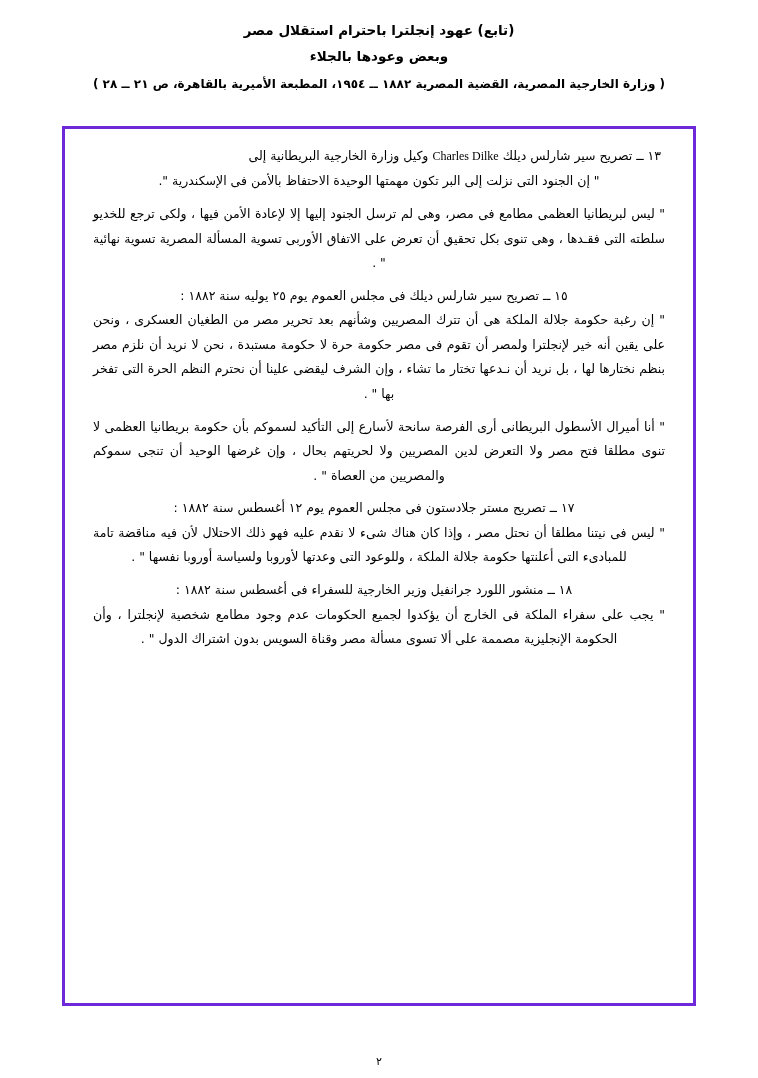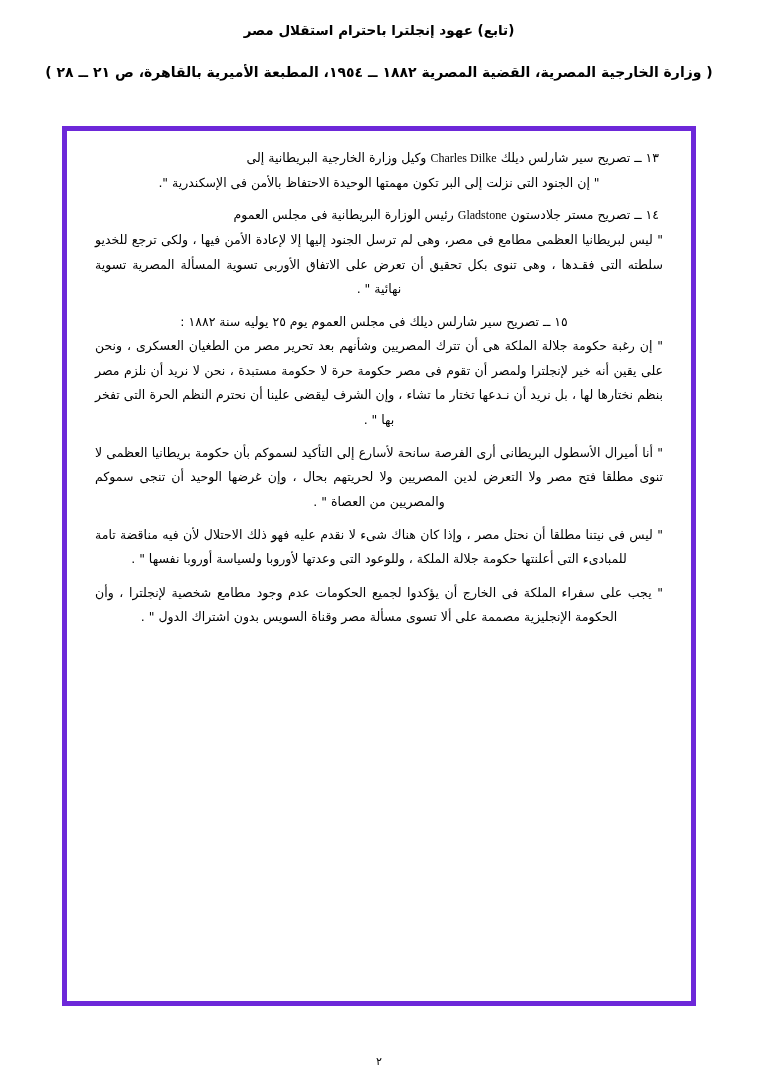--- a/index.html
+++ b/index.html
@@ -27,32 +27,32 @@
     margin-top: 18px;
   }
   .header .h-line {
     font-weight: bold;
     font-size: 13.5px;
     line-height: 1.9;
     letter-spacing: 0px;
   }
   .source-note {
     text-align: center;
-    font-size: 14px;
+    font-size: 12px;
     font-weight: bold;
-    margin-top: 20px;
+    margin-top: 8px;
     letter-spacing: 0px;
   }
   .frame {
     position: absolute;
     top: 108px;
     right: 62px;
     left: 62px;
     bottom: 90px;
-    border: 5px solid #6d28d9;
+    border: 3px solid #6d28d9;
     box-sizing: border-box;
   }
   .frame-inner {
     padding: 16px 22px 10px 22px;
     box-sizing: border-box;
     height: 100%;
     overflow: hidden;
   }
   .entry {
     margin-bottom: 9px;
@@ -91,54 +91,54 @@
     font-size: 11px;
   }
 </style>
 </head>
 <body>
 
 <div class="page">
 
   <div class="header">
     <div class="h-line">(تابع) عهود إنجلترا باحترام استقلال مصر</div>
+    <div class="h-line">وبعض وعودها بالجلاء</div>
     <div class="source-note">( وزارة الخارجية المصرية، القضية المصرية ١٨٨٢ ــ ١٩٥٤، المطبعة الأميرية بالقاهرة، ص ٢١ ــ ٢٨ )</div>
   </div>
 
   <div class="frame">
     <div class="frame-inner">
 
       <div class="entry">
         <p class="entry-head">
           <span>١٣ ــ تصريح سير شارلس ديلك </span><span class="latin">Charles Dilke</span><span> وكيل وزارة الخارجية البريطانية إلى</span>
         </p>
         <p class="quote">" إن الجنود التى نزلت إلى البر تكون مهمتها الوحيدة الاحتفاظ بالأمن فى الإسكندرية ".</p>
       </div>
 
       <div class="entry">
-        <p class="entry-head">
-          <span>١٤ ــ تصريح مستر جلادستون </span><span class="latin">Gladstone</span><span> رئيس الوزارة البريطانية فى مجلس العموم</span>
-        </p>
         <p class="quote">" ليس لبريطانيا العظمى مطامع فى مصر، وهى لم ترسل الجنود إليها إلا لإعادة الأمن فيها ، ولكى ترجع للخديو سلطته التى فقـدها ، وهى تنوى بكل تحقيق أن تعرض على الاتفاق الأوربى تسوية المسألة المصرية تسوية نهائية " .</p>
       </div>
 
       <div class="entry">
         <p class="entry-head center">١٥ ــ تصريح سير شارلس ديلك فى مجلس العموم يوم ٢٥ يوليه سنة ١٨٨٢ :</p>
         <p class="quote">" إن رغبة حكومة جلالة الملكة هى أن تترك المصريين وشأنهم بعد تحرير مصر من الطغيان العسكرى ، ونحن على يقين أنه خير لإنجلترا ولمصر أن تقوم فى مصر حكومة حرة لا حكومة مستبدة ، نحن لا نريد أن نلزم مصر بنظم نختارها لها ، بل نريد أن نـدعها تختار ما تشاء ، وإن الشرف ليقضى علينا أن نحترم النظم الحرة التى تفخر بها " .</p>
       </div>
 
       <div class="entry">
         <p class="quote">" أنا أميرال الأسطول البريطانى أرى الفرصة سانحة لأسارع إلى التأكيد لسموكم بأن حكومة بريطانيا العظمى لا تنوى مطلقا فتح مصر ولا التعرض لدين المصريين ولا لحريتهم بحال ، وإن غرضها الوحيد أن تنجى سموكم والمصريين من العصاة " .</p>
       </div>
 
       <div class="entry">
+        <p class="entry-head center">١٧ ــ تصريح مستر جلادستون فى مجلس العموم يوم ١٢ أغسطس سنة ١٨٨٢ :</p>
         <p class="quote">" ليس فى نيتنا مطلقا أن نحتل مصر ، وإذا كان هناك شىء لا نقدم عليه فهو ذلك الاحتلال لأن فيه مناقضة تامة للمبادىء التى أعلنتها حكومة جلالة الملكة ، وللوعود التى وعدتها لأوروبا ولسياسة أوروبا نفسها " .</p>
       </div>
 
       <div class="entry">
+        <p class="entry-head center">١٨ ــ منشور اللورد جرانفيل وزير الخارجية للسفراء فى أغسطس سنة ١٨٨٢ :</p>
         <p class="quote">" يجب على سفراء الملكة فى الخارج أن يؤكدوا لجميع الحكومات عدم وجود مطامع شخصية لإنجلترا ، وأن الحكومة الإنجليزية مصممة على ألا تسوى مسألة مصر وقناة السويس بدون اشتراك الدول " .</p>
       </div>
 
     </div>
   </div>
 
   <div class="page-number">٢</div>
 
 </div>
 

